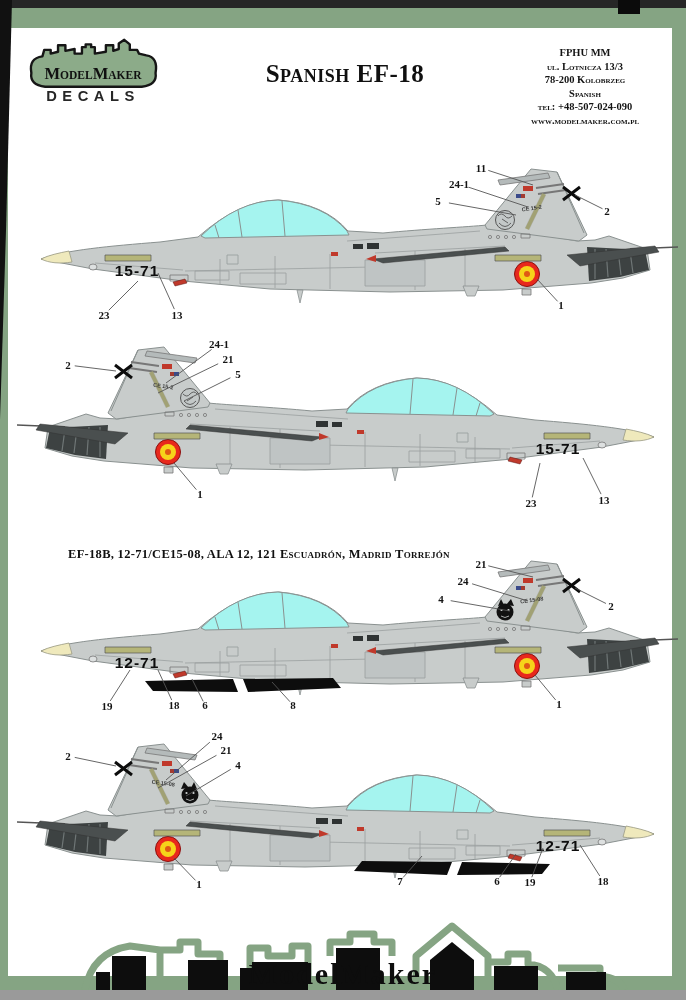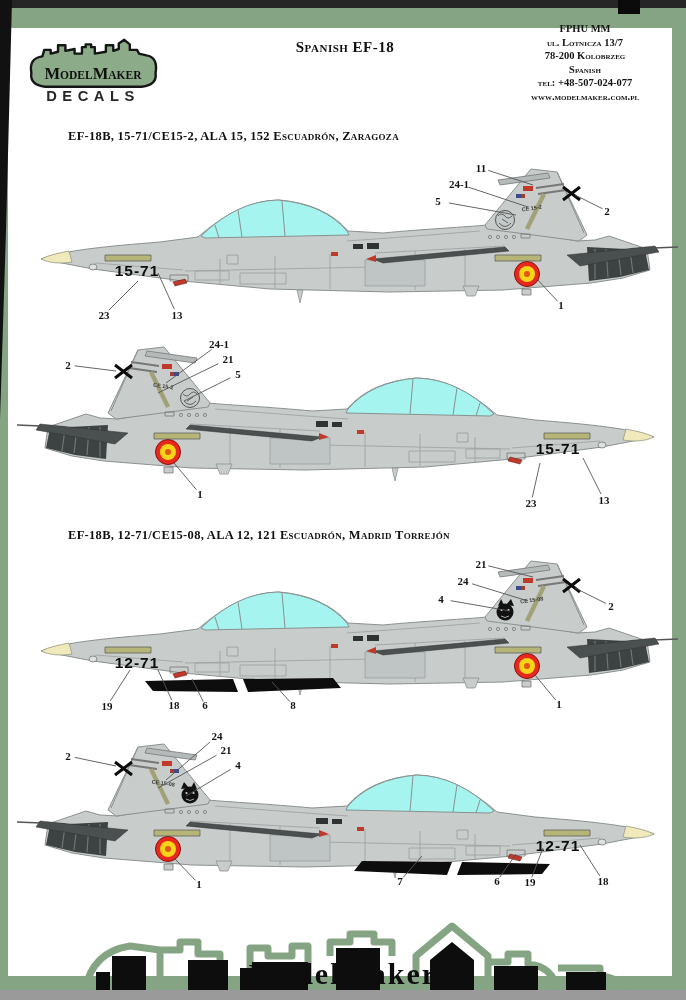--- a/index.html
+++ b/index.html
@@ -6,27 +6,27 @@
   .page{position:relative;width:686px;height:1000px;background:#ffffff;overflow:hidden;
         font-family:"Liberation Serif",serif;}
   .edge-top{position:absolute;left:0;top:0;width:686px;height:8px;background:#262626;}
   .edge-left{position:absolute;left:0;top:0;width:12px;height:420px;background:#111;
              clip-path:polygon(0 0,12px 0,6px 55%,0 100%);}
   .corner-tab{position:absolute;left:618px;top:0;width:22px;height:14px;background:#0b0b0b;}
   .edge-bottom{position:absolute;left:0;top:990px;width:686px;height:10px;background:#9a9a9a;}
   .frame{position:absolute;left:0;top:8px;width:686px;height:982px;box-sizing:border-box;
          border:solid #85a483;border-width:20px 14px 14px 8px;}
   .logo{position:absolute;left:24px;top:36px;width:138px;height:72px;}
-  .title{position:absolute;left:180px;top:39px;width:330px;text-align:center;
-         font-variant:small-caps;font-weight:bold;font-size:15px;letter-spacing:.5px;color:#101010;}
-  .address{position:absolute;left:492px;top:22px;width:186px;text-align:center;
+  .title{position:absolute;left:180px;top:60px;width:330px;text-align:center;
+         font-variant:small-caps;font-weight:bold;font-size:25px;letter-spacing:.5px;color:#101010;}
+  .address{position:absolute;left:492px;top:46px;width:186px;text-align:center;
            font-variant:small-caps;font-weight:bold;font-size:10.5px;line-height:13.5px;color:#141414;}
   .section-heading{position:absolute;left:68px;font-variant:small-caps;font-weight:bold;
                    font-size:12.5px;letter-spacing:.3px;color:#101010;}
-  #heading-1{top:129px;} #heading-2{top:528px;}
+  #heading-1{top:129px;} #heading-2{top:547px;}
   .profile-svg{position:absolute;left:0;}
   .skyline{position:absolute;left:0;top:912px;width:686px;height:78px;z-index:3;}
   .callout-text{font-family:"Liberation Serif",serif;font-weight:bold;}
 </style>
 </head>
 <body>
 
 <div class="page">
   <div class="frame"></div>
   <div class="edge-top"></div>
@@ -41,28 +41,27 @@
         <tspan font-size="18">M</tspan><tspan font-size="12.5">ODEL</tspan><tspan font-size="18">M</tspan><tspan font-size="12.5">AKER</tspan>
       </text>
       <text id="logo-decals" x="75" y="71" text-anchor="middle" fill="#272727" font-family="Liberation Sans, sans-serif" font-weight="bold" font-size="16" letter-spacing="6">DECALS</text>
     </svg>
   </div>
 
   <div class="title">Spanish EF-18</div>
 
   <div class="address">
     <div>FPHU MM</div>
-    <div>ul. Lotnicza 13/7</div>
+    <div>ul. Lotnicza 13/3</div>
     <div>78-200 Kolobrzeg</div>
     <div>Spanish</div>
-    <div>tel: +48-507-024-077</div>
+    <div>tel: +48-507-024-090</div>
     <div>www.modelmaker.com.pl</div>
   </div>
 
-  <div class="section-heading" id="heading-1">EF-18B, 15-71/CE15-2, ALA 15, 152 Escuadrón, Zaragoza</div>
   <div class="section-heading" id="heading-2">EF-18B, 12-71/CE15-08, ALA 12, 121 Escuadrón, Madrid Torrejón</div>
 
   <div id="profiles-root">
       <svg class="profile-svg" width="686" height="178" viewBox="0 0 686 178" style="top:155px;">
         <g transform="translate(35,8)" stroke-linejoin="round">
           <path d="M6,96 C30,87 75,83 125,79 L163,74 Q205,37 244,37 Q290,41 313,68 L348,70 C390,66 432,64 452,62 L542,78 L560,77 L574,73 L612,86 L615,107 L588,115 L556,120 L468,127 L355,129 L235,126 L148,118 L58,106 Z" fill="#c8cccb" stroke="#8a9190" stroke-width="1"></path>
           <path d="M6,96 C14,92 24,90 34,88 L37,99 C25,101 14,100 6,96 Z" fill="#efe9bc" stroke="#9a9a84" stroke-width="0.8"></path>
           <path d="M166,73 Q202,38 243,37 Q289,41 312,68 L314,72 L170,75 Z" fill="#a5f4ef" stroke="#8a9190" stroke-width="1"></path>
           <path d="M203,47 L207,74 M247,38 L250,73 M180,62 L184,75" fill="none" stroke="#8a9190" stroke-width="1"></path>
           <path d="M60,100 L148,107 M150,108 L338,104 M312,78 Q370,74 445,68 M340,90 L470,83 M185,96 L185,122 M240,93 L240,125 M295,91 L295,126 M380,88 L380,127 M430,86 L430,124 M556,92 L608,97" fill="none" stroke="#9aa0a0" stroke-width="0.8"></path>

